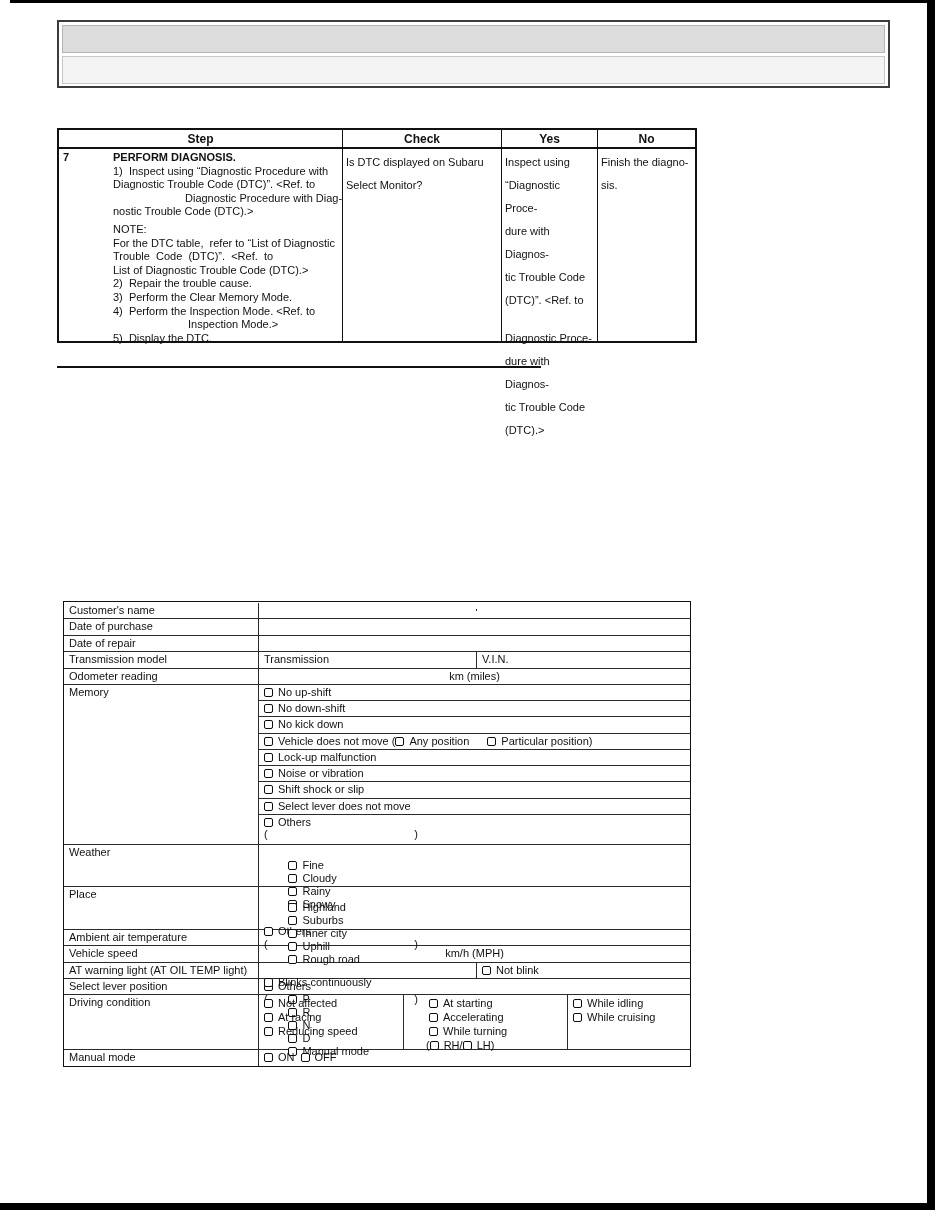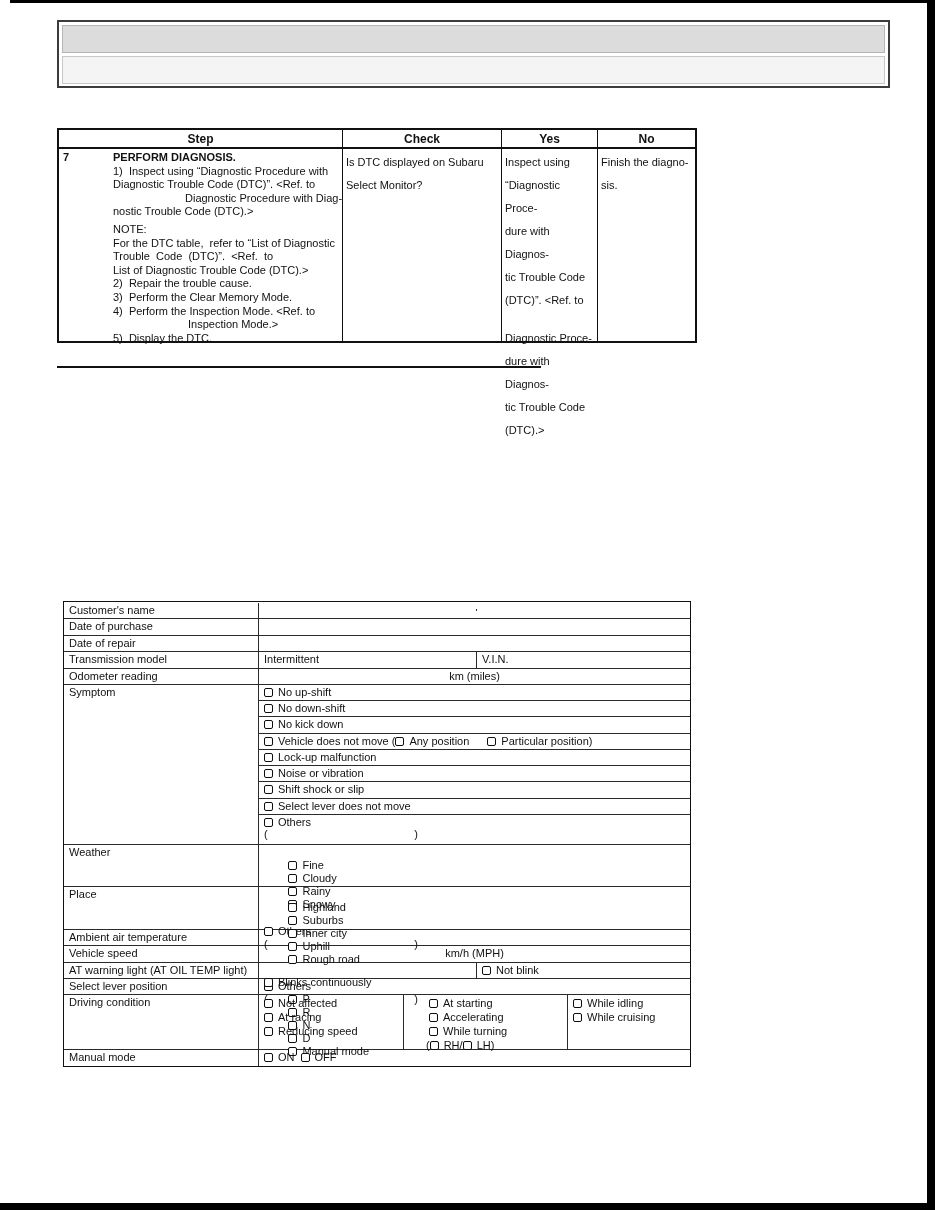--- a/index.html
+++ b/index.html
@@ -138,34 +138,34 @@
   </div>
 
   <div class="csr h16">
     <div class="csl">Date of repair</div>
     <div class="csc"></div>
   </div>
 
   <div class="csr h16">
     <div class="csl">Transmission model</div>
     <div class="csc split">
-      <div class="c2">Intermittent</div>
+      <div class="c2">Transmission</div>
       <div class="c3">V.I.N.</div>
     </div>
   </div>
 
   <div class="csr h16">
     <div class="csl">Odometer reading</div>
     <div class="csc">
         <div class="rgt">km (miles)</div>
       </div>
   </div>
 
   <div class="csr" style="height:160px">
-    <div class="csl">Symptom</div>
+    <div class="csl">Memory</div>
     <div class="csc">
       <div class="sym-row"><span class="cb"></span><span>No up-shift</span></div>
       <div class="sym-row"><span class="cb"></span><span>No down-shift</span></div>
       <div class="sym-row"><span class="cb"></span><span>No kick down</span></div>
       <div class="sym-row">
         <span class="cb"></span><span class="opt" style="margin-right:0">Vehicle does not move (</span><span class="cb"></span><span class="opt-wide">Any position</span><span class="cb"></span><span>Particular position)</span>
       </div>
       <div class="sym-row"><span class="cb"></span><span>Lock-up malfunction</span></div>
       <div class="sym-row"><span class="cb"></span><span>Noise or vibration</span></div>
       <div class="sym-row"><span class="cb"></span><span>Shift shock or slip</span></div>

